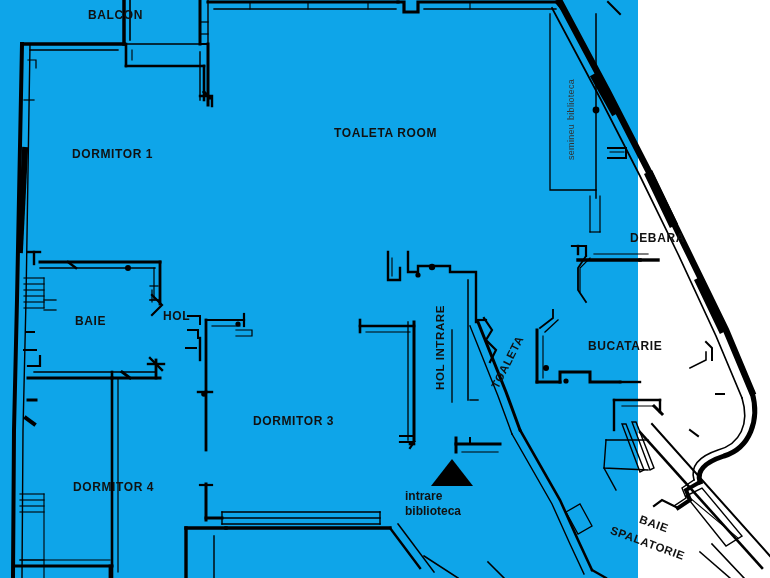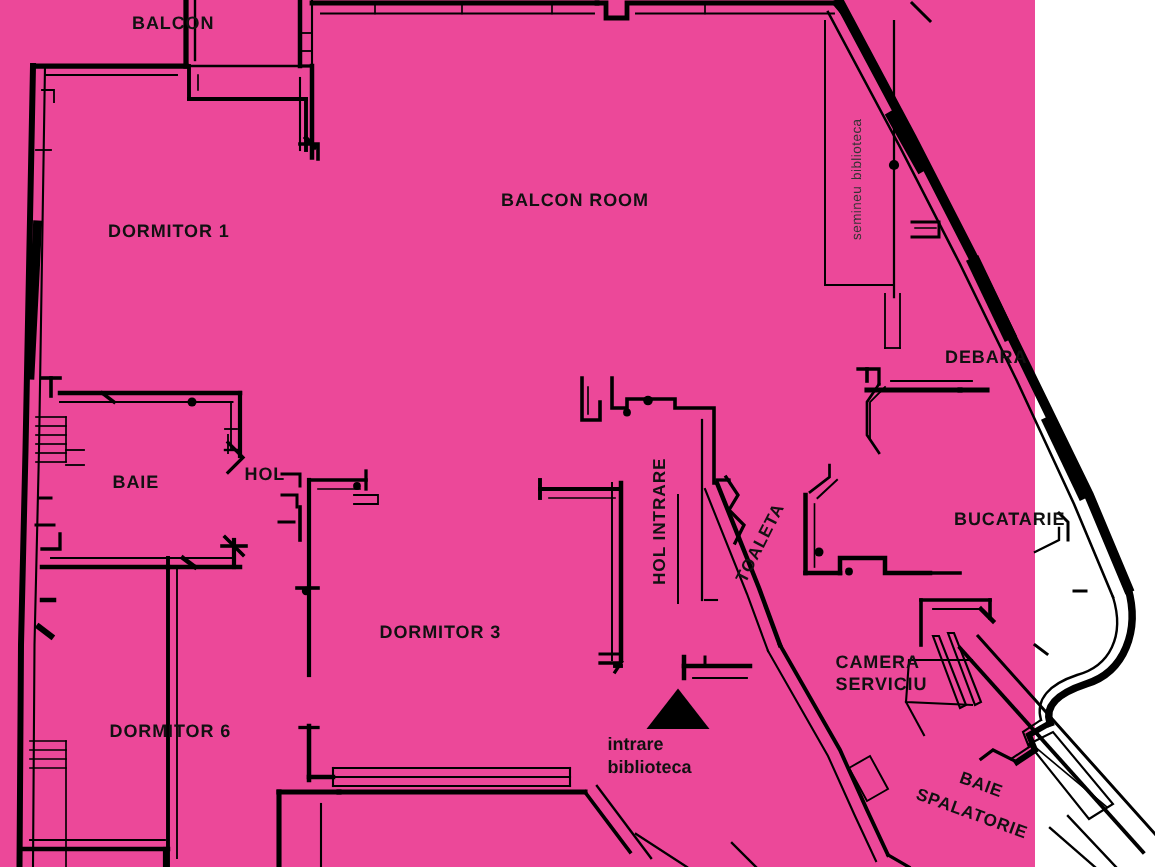--- a/index.html
+++ b/index.html
@@ -1,18 +1,18 @@
 <!DOCTYPE html>
 <html><head>
 <meta charset="utf-8">
 <style>
   html,body{margin:0;padding:0;background:#fff;}
   body{width:770px;height:578px;overflow:hidden;
        font-family:"Liberation Sans","DejaVu Sans",sans-serif;}
-  #plan{position:relative;width:690px;height:578px;background:#ec4899;}
+  #plan{position:relative;width:638px;height:578px;background:#0ea5e9;}
   svg{position:absolute;left:0;top:0;}
   .rlabel{position:absolute;font-weight:bold;color:#111;letter-spacing:.6px;
           white-space:nowrap;font-size:11.5px;}
   .rlabel.big{font-size:12px;}
   .sub{position:absolute;font-weight:normal;color:#333;font-size:9px;
        letter-spacing:.3px;white-space:nowrap;}
   .entry{position:absolute;font-weight:bold;font-size:12px;color:#111;
          line-height:15px;white-space:nowrap;}
   .rot90{transform:rotate(-90deg);transform-origin:left top;}
   .two{line-height:15px;}
@@ -265,51 +265,47 @@
       <path d="M44 310 L56 310" stroke-width="1.2"></path>
 
     </g>
 
     <polygon points="431,486 452,459 473,486" fill="#000" stroke="none"></polygon>
 
   </svg>
 
   <div class="rlabel big" style="left:88px;top:8px;">BALCON</div>
 
-  <div class="rlabel big" style="left:334px;top:126px;">BALCON ROOM</div>
+  <div class="rlabel big" style="left:334px;top:126px;">TOALETA ROOM</div>
 
   <div class="rlabel big" style="left:72px;top:147px;">DORMITOR 1</div>
 
   <div class="rlabel big" style="left:75px;top:314px;">BAIE</div>
 
   <div class="rlabel big" style="left:163px;top:309px;">HOL</div>
 
-  <div class="rlabel big" style="left:73px;top:480px;">DORMITOR 6</div>
+  <div class="rlabel big" style="left:73px;top:480px;">DORMITOR 4</div>
 
   <div class="rlabel big" style="left:253px;top:414px;text-align:right;">DORMITOR 3</div>
 
   <div class="rlabel big" style="left:604px;top:231px;margin-left:26px;">DEBARA</div>
 
-  <div class="rlabel big" style="left:588px;top:339px;margin-left:48px;">BUCATARIE</div>
+  <div class="rlabel big" style="left:588px;top:339px;">BUCATARIE</div>
 
   <div class="sub rot90" style="left:566px;top:120px;">biblioteca</div>
 
   <div class="sub rot90" style="left:566px;top:160px;">semineu</div>
 
   <div class="rlabel rot90" style="left:434px;top:390px;">HOL INTRARE</div>
 
   <div class="rlabel" style="left:489px;top:385px;transform:rotate(-63deg);transform-origin:left top;">TOALETA</div>
 
   <div class="rlabel" style="left:642px;top:513px;transform:rotate(20deg);transform-origin:left top;">BAIE</div>
 
   <div class="rlabel" style="left:613px;top:524px;transform:rotate(20deg);transform-origin:left top;">SPALATORIE</div>
 
-  <div class="rlabel big two" style="left:557px;top:434px;">
-    <div>CAMERA</div>
-    <div>SERVICIU</div>
-  </div>
 
   <div class="entry" style="left:405px;top:489px;">
     <div>intrare</div>
     <div>biblioteca</div>
   </div>
 
 </div>
 
 </body></html>

